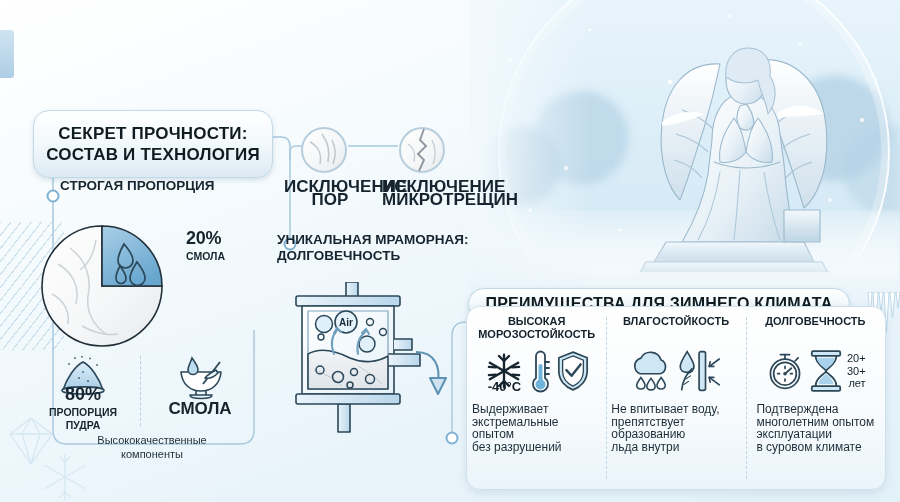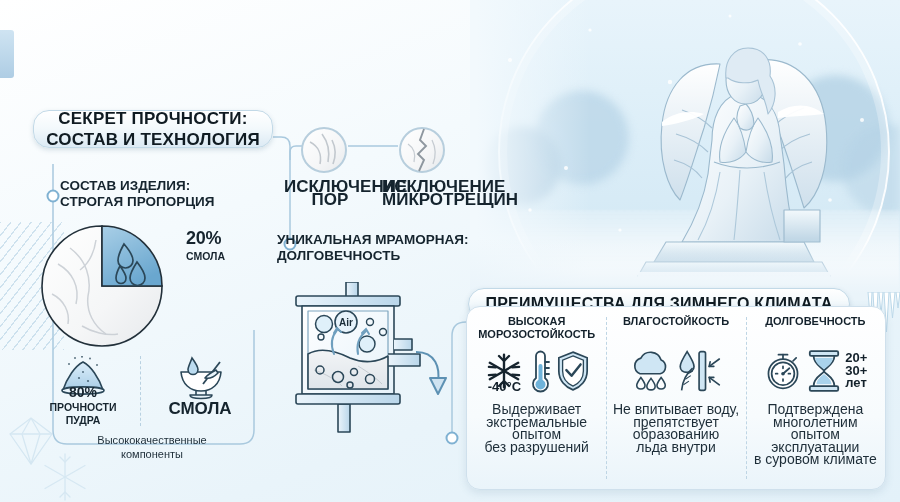--- a/index.html
+++ b/index.html
@@ -93,21 +93,21 @@
     background: linear-gradient(180deg, #ffffff 0%, #f3f9fc 48%, #dceaf4 100%);
     border: 1px solid #c2d9e7;
     border-radius: 16px;
     box-shadow: 0 2px 5px rgba(60,100,130,.18);
     text-align: center;
     font-weight: bold;
     letter-spacing: .2px;
     color: #101b22;
   }
   #title-pill {
-    left: 33px; top: 110px; width: 240px; height: 38px;
+    left: 33px; top: 110px; width: 240px; height: 68px;
     font-size: 17px; line-height: 21px;
   }
   #benefits-pill {
     left: 468px; top: 288px; width: 382px; height: 32px;
     font-size: 16px;
   }
 
   
   .txt { position: absolute; }
   .hdr2 {
@@ -125,21 +125,21 @@
   #composition-hdr { left: 60px; top: 178px; }
   #tech-hdr        { left: 277px; top: 232px; }
 
   #pct-resin {
     left: 186px; top: 228px; width: 80px; text-align: left;
   }
   #pct-resin .big { font-size: 18px; font-weight: bold; letter-spacing: -.3px; }
   #pct-resin .cap { font-size: 10.5px; font-weight: bold; margin-top: 1px; }
 
   #pct-powder { left: 28px; top: 384px; width: 110px; text-align: center; }
-  #pct-powder .big { font-size: 14px; font-weight: bold; }
+  #pct-powder .big { font-size: 18px; font-weight: bold; }
   #pct-powder .cap { font-size: 10.5px; font-weight: bold; line-height: 12.5px; margin-top: 1px; }
 
   #resin-label { left: 160px; top: 402px; width: 80px; }
   #quality-note { left: 68px; top: 434px; width: 168px; }
 
   #exc-pores   { left: 284px; top: 180px; width: 92px; }
   #exc-cracks  { left: 382px; top: 180px; width: 106px; }
 
   .dash-v {
     position: absolute; border-left: 1.6px dashed #b8d1e1;
@@ -165,30 +165,30 @@
   }
   .bcol .btitle {
     font-size: 11px; font-weight: bold; line-height: 13px;
     text-align: center; color: #13212b; min-height: 26px;
   }
   .bcol .bicons {
     margin-top: 3px; height: 54px;
     display: flex; align-items: center; justify-content: center; gap: 3px;
   }
   .bcol .bdesc {
-    margin-top: 5px; font-size: 14px; line-height: 12.5px;
-    text-align: center; color: #1d2d38;
+    margin-top: 5px; font-size: 12px; line-height: 12.5px;
+    color: #1d2d38;
   }
   .temp-val {
     font-size: 13px; font-weight: bold; color: #13212b;
     position: absolute; left: 4px; bottom: 4px;
   }
   .years {
-    font-size: 13px; font-weight: bold; line-height: 12.5px; color: #13212b;
-    text-align: left;
+    font-size: 11px; font-weight: normal; line-height: 12.5px; color: #13212b;
+    text-align: right;
   }
 
   
   #vacuum { position: absolute; left: 288px; top: 282px; }
   #pie    { position: absolute; left: 36px; top: 220px; }
   #powder-icon { position: absolute; left: 55px; top: 356px; }
   #mortar-icon { position: absolute; left: 172px; top: 356px; }
   #circle-pores  { position: absolute; left: 300px; top: 126px; }
   #circle-cracks { position: absolute; left: 398px; top: 126px; }
 </style>
@@ -363,21 +363,20 @@
   </svg>
 
   <div class="pill" id="title-pill">
     <div>
       <div>СЕКРЕТ ПРОЧНОСТИ:</div>
       <div>СОСТАВ И ТЕХНОЛОГИЯ</div>
     </div>
   </div>
 
   <div class="txt hdr2" id="composition-hdr">
-    <div>СОСТАВ ИЗДЕЛИЯ:</div>
     <div>СТРОГАЯ ПРОПОРЦИЯ</div>
   </div>
 
   <svg id="pie" width="132" height="132" viewBox="0 0 132 132">
     <defs>
       <linearGradient id="resinG" x1="0" y1="0" x2="0.5" y2="1">
         <stop offset="0%" stop-color="#a9cfe7"></stop>
         <stop offset="100%" stop-color="#6aa7cf"></stop>
       </linearGradient>
       <linearGradient id="marbleG" x1="0" y1="0" x2="1" y2="1">
@@ -428,21 +427,21 @@
         <circle cx="42" cy="9" r="1"></circle>
       <circle cx="24" cy="22" r="1.1"></circle>
         <circle cx="33" cy="25" r="1.1"></circle>
         <circle cx="28" cy="16" r="1"></circle>
     </g>
   </svg>
 
   <div class="txt" id="pct-powder">
     <div class="big">80%</div>
     <div class="cap">
-      <div>ПРОЧНОСТИ</div>
+      <div>ПРОПОРЦИЯ</div>
       <div>ПУДРА</div>
     </div>
   </div>
 
   <svg id="mortar-icon" width="58" height="44" viewBox="0 0 58 44">
     <g fill="none" stroke="#2b4758" stroke-width="1.6" stroke-linejoin="round">
       <path d="M9 16 L49 16 C48 28 40 35 29 35 C18 35 10 28 9 16 Z" fill="#ffffff"></path>
       <path d="M24 35 L24 39 M34 35 L34 39"></path>
       <path d="M18 39 L40 39 C40 41.5 36 42.5 29 42.5 C22 42.5 18 41.5 18 39 Z" fill="#e8f4fb"></path>
       <path d="M31 28 L48 6" stroke-width="1.8"></path>

